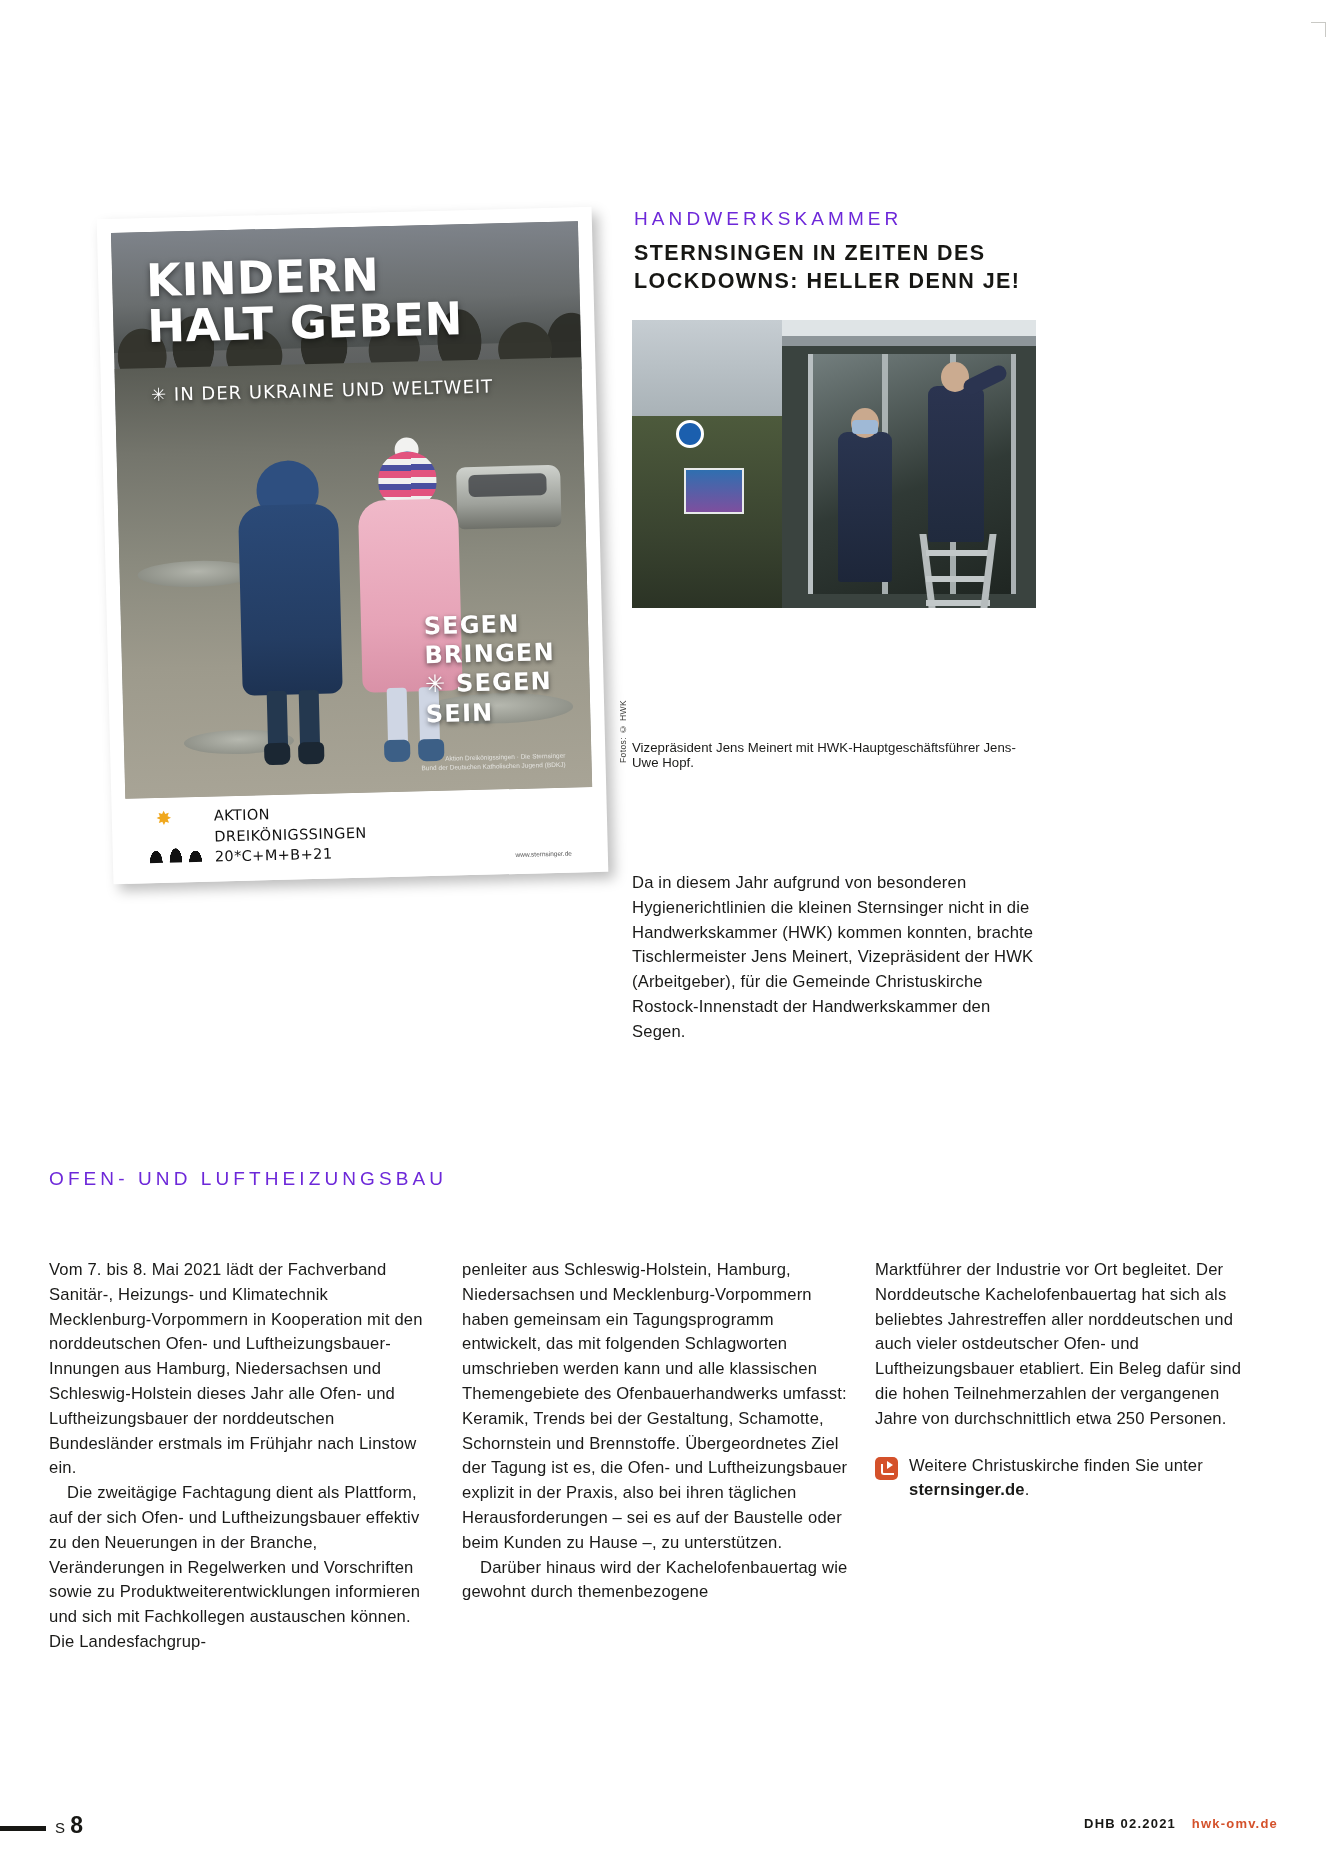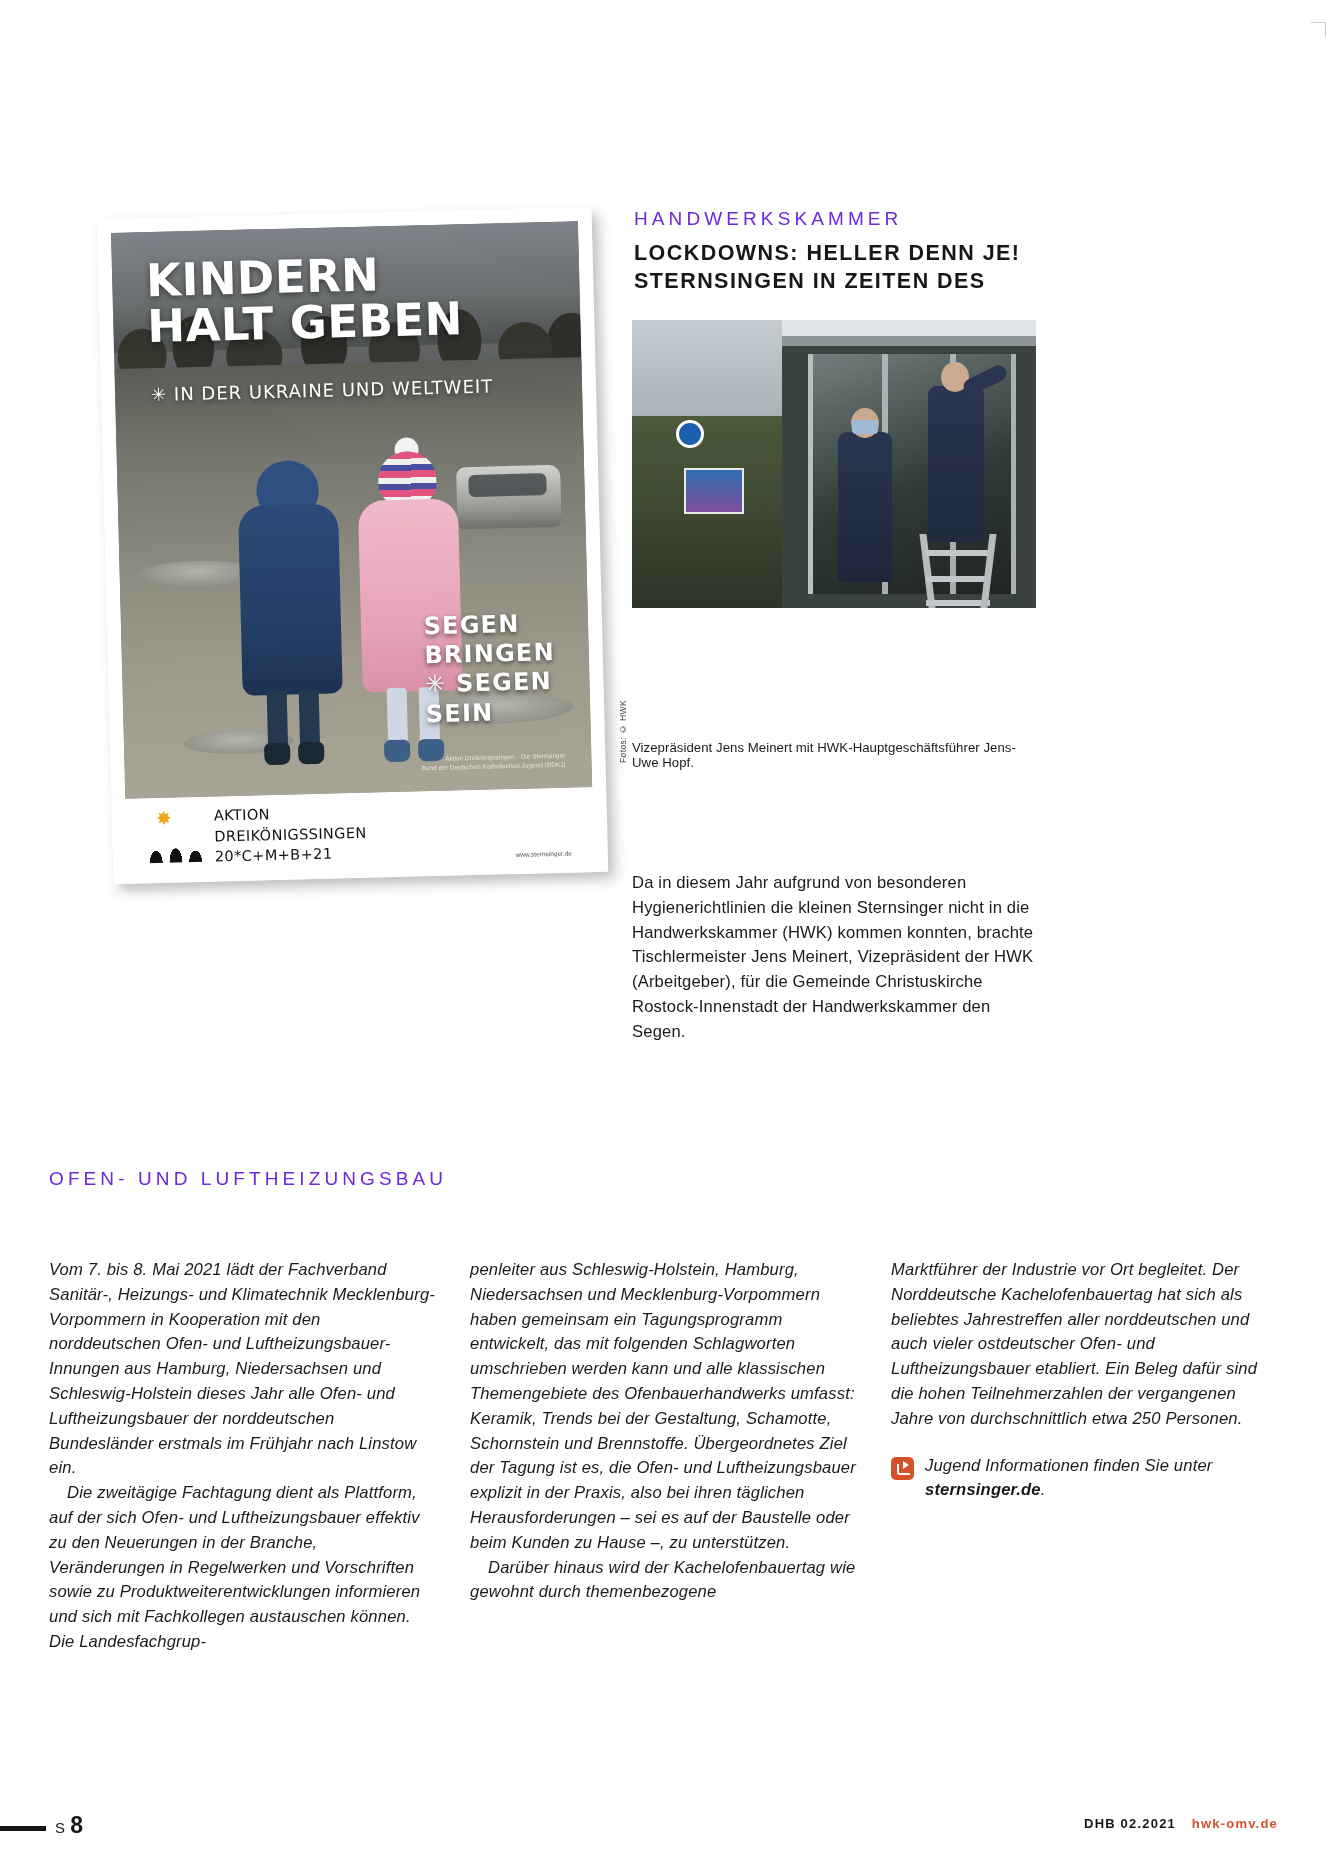--- a/index.html
+++ b/index.html
@@ -172,21 +172,21 @@
   .right-para{position:absolute;left:632px;top:871px;width:412px;}
 
   
   .sec2-kicker{position:absolute;left:49px;top:1168px;}
   .sec2-title{
     position:absolute;left:49px;top:1196px;
     font-weight:bold;font-size:30.5px;letter-spacing:2.0px;color:#171714;
     text-transform:uppercase;white-space:nowrap;
   }
 
-  .cols{position:absolute;left:49px;top:1258px;width:1228px;display:flex;gap:35px;font-style:italic;}
+  .cols{position:absolute;left:49px;top:1258px;width:1228px;display:flex;gap:27px;}
   .col{width:386px;}
 
   .link-row{display:flex;gap:11px;align-items:flex-start;margin-top:22px;}
   .link-icon{
     flex:0 0 auto;width:23px;height:23px;border-radius:5px;background:#d4512a;
     position:relative;margin-top:3px;
   }
   .link-icon:before{
     content:"";position:absolute;left:6px;top:7px;width:11px;height:9px;
     border:2.5px solid #fff;border-right:none;border-top:none;border-radius:0 0 0 3px;
@@ -284,22 +284,22 @@
           <div>20*C+M+B+21</div>
         </div>
         <div class="pf-url">www.sternsinger.de</div>
       </div>
     </div>
   </div>
 
   <div class="kicker" style="position:absolute;left:634px;top:208px;">HANDWERKSKAMMER</div>
 
   <div class="headline-sm" style="position:absolute;left:634px;top:240px;width:420px;">
+    <div>STERNSINGEN IN ZEITEN DES</div>
     <div>LOCKDOWNS: HELLER DENN JE!</div>
-    <div>STERNSINGEN IN ZEITEN DES</div>
   </div>
 
   <div class="hwk-photo">
     <div class="hp-sky"></div>
     <div class="hp-green"></div>
     <div class="hp-door"></div>
     <div class="hp-glass"></div>
     <div class="hp-mullion" style="left:250px;"></div>
     <div class="hp-mullion" style="left:318px;"></div>
     <div class="hp-sign"></div>
@@ -333,21 +333,21 @@
     </div>
     <div class="col body-text">
       <p>penleiter aus Schleswig-Holstein, Hamburg, Niedersachsen und Mecklenburg-Vorpommern haben gemeinsam ein Tagungsprogramm entwickelt, das mit folgenden Schlagworten umschrieben werden kann und alle klassischen Themengebiete des Ofenbauerhandwerks umfasst:  Keramik, Trends bei der Gestaltung, Schamotte, Schornstein und Brennstoffe. Übergeordnetes Ziel der Tagung ist es, die Ofen- und Luftheizungsbauer explizit in der Praxis, also bei ihren täglichen Herausforderungen – sei es auf der Baustelle oder beim Kunden zu Hause –, zu unterstützen.</p>
       <p>Darüber hinaus wird der Kachelofenbauertag wie gewohnt durch themenbezogene</p>
     </div>
     <div class="col body-text">
       <p>Marktführer der Industrie vor Ort begleitet. Der Norddeutsche Kachelofenbauertag hat sich als beliebtes Jahrestreffen aller norddeutschen und auch vieler ostdeutscher Ofen- und Luftheizungsbauer etabliert. Ein Beleg dafür sind die hohen Teilnehmerzahlen der vergangenen Jahre von durchschnittlich etwa 250 Personen.</p>
       <div class="link-row">
         <div class="link-icon"></div>
         <div class="link-text">
-          <span>Jugend Informationen finden Sie unter</span>
+          <span>Weitere Christuskirche finden Sie unter</span>
           <span class="link-url">sternsinger.de</span><span>.</span>
         </div>
       </div>
     </div>
   </div>
 
   <div class="foot-rule"></div>
   <div class="foot-left">
     <span>S</span>
     <b>8</b>

